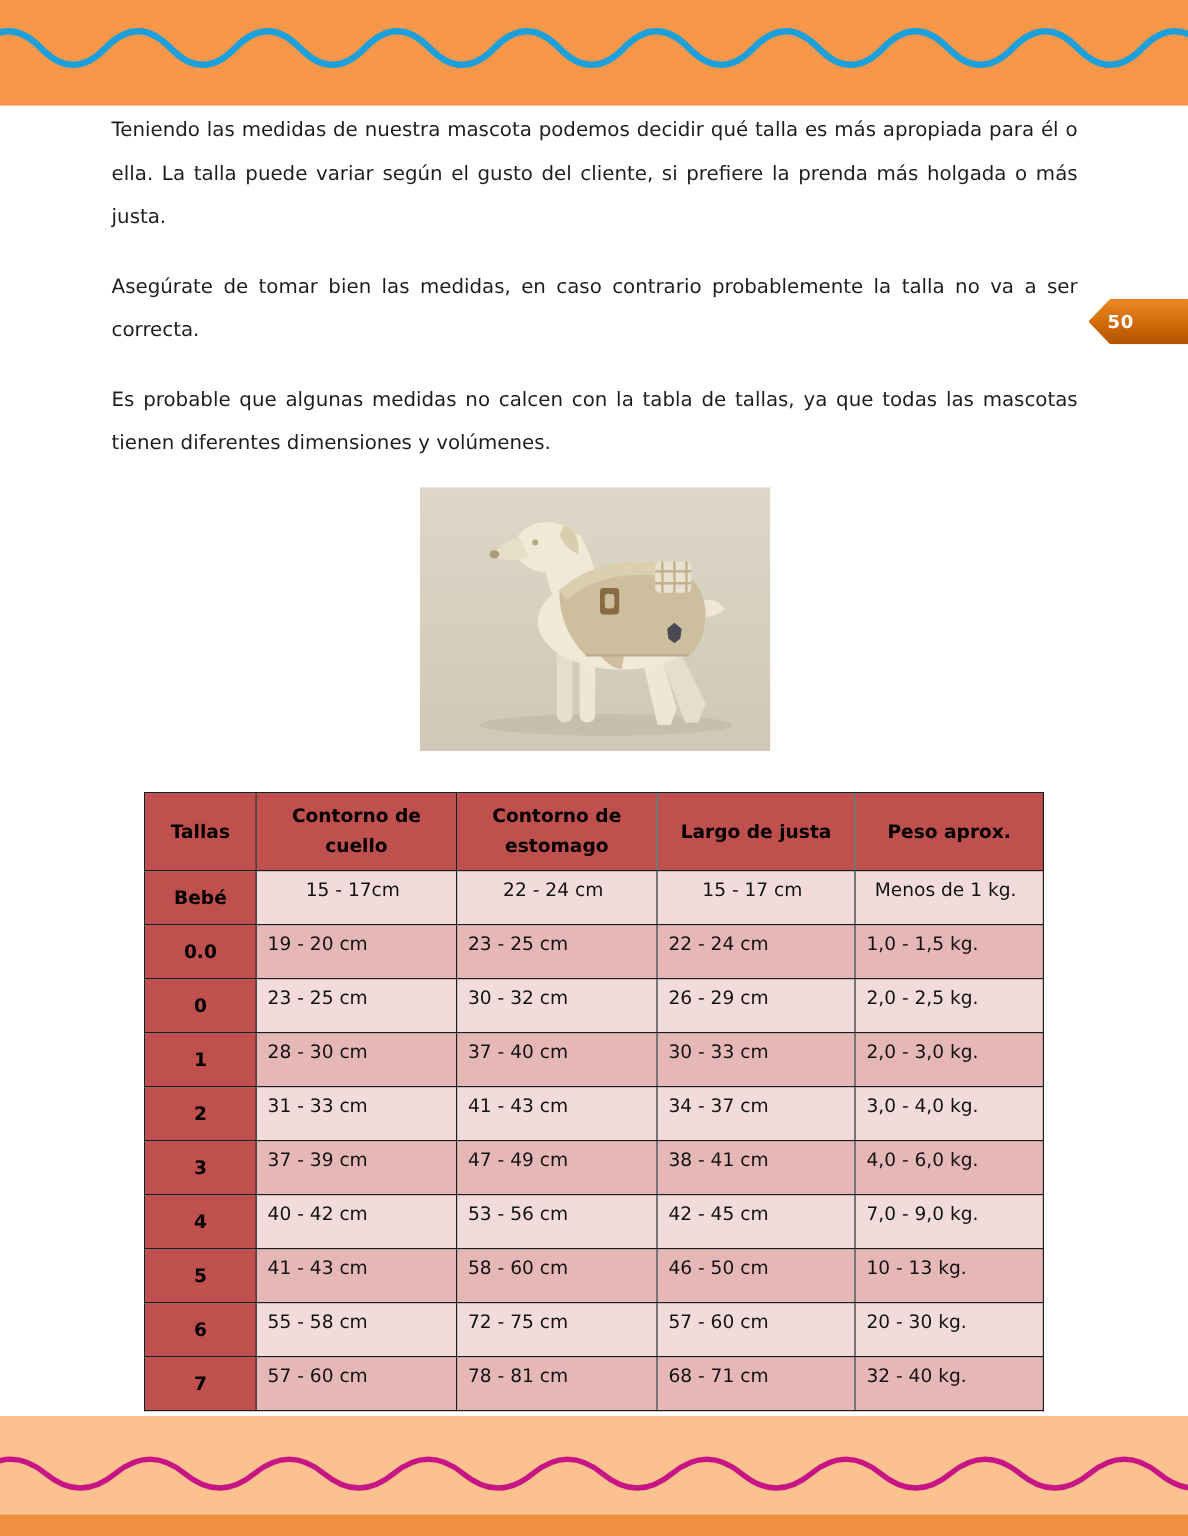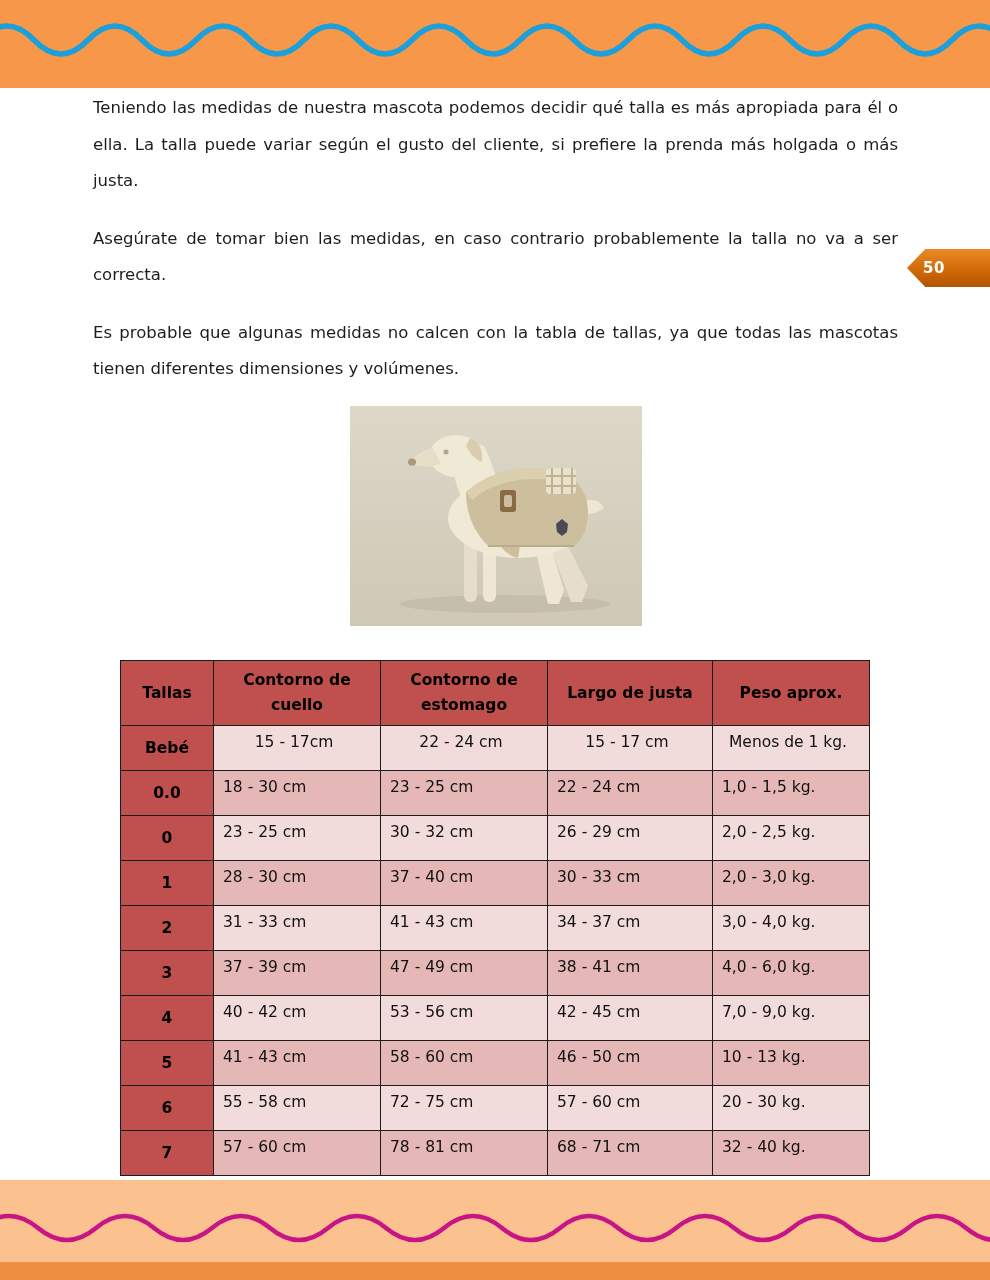--- a/index.html
+++ b/index.html
@@ -146,21 +146,21 @@
     <tbody>
         <tr class="row-light row-centered">
           <th>Bebé</th>
           <td>15 - 17cm</td>
           <td>22 - 24 cm</td>
           <td>15 - 17 cm</td>
           <td>Menos de 1 kg.</td>
         </tr>
         <tr class="row-dark">
           <th>0.0</th>
-          <td>18 - 30 cm</td>
+          <td>19 - 20 cm</td>
           <td>23 - 25 cm</td>
           <td>22 - 24 cm</td>
           <td>1,0 - 1,5 kg.</td>
         </tr>
         <tr class="row-light">
           <th>0</th>
           <td>23 - 25 cm</td>
           <td>30 - 32 cm</td>
           <td>26 - 29 cm</td>
           <td>2,0 - 2,5 kg.</td>

